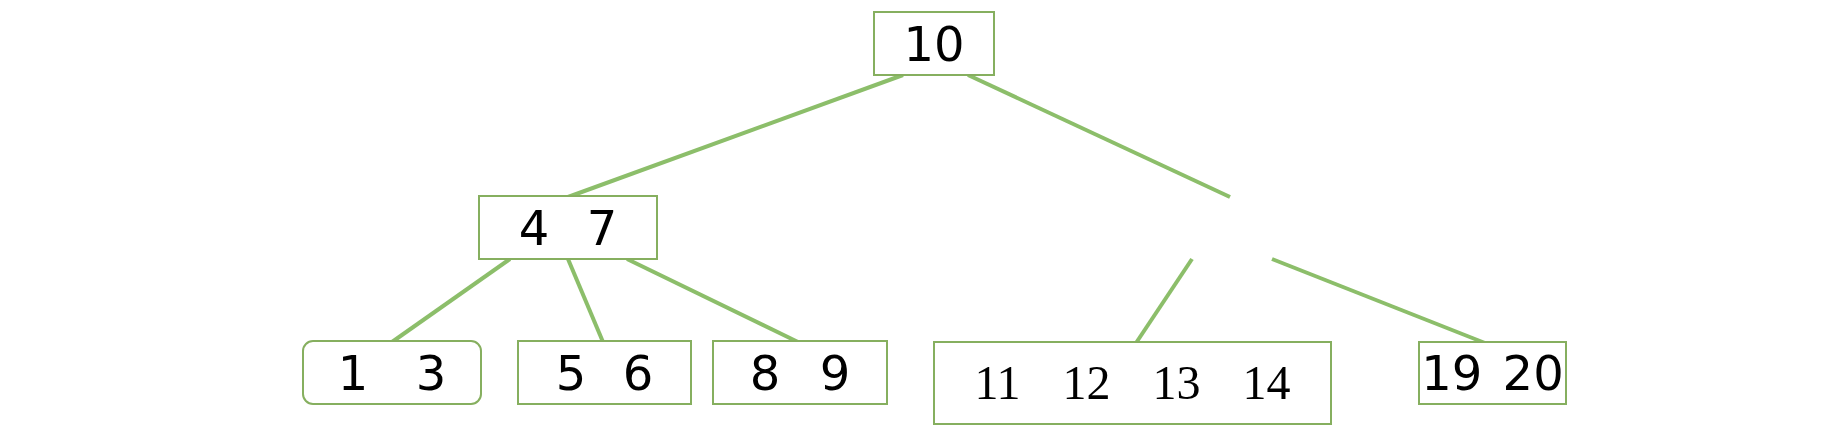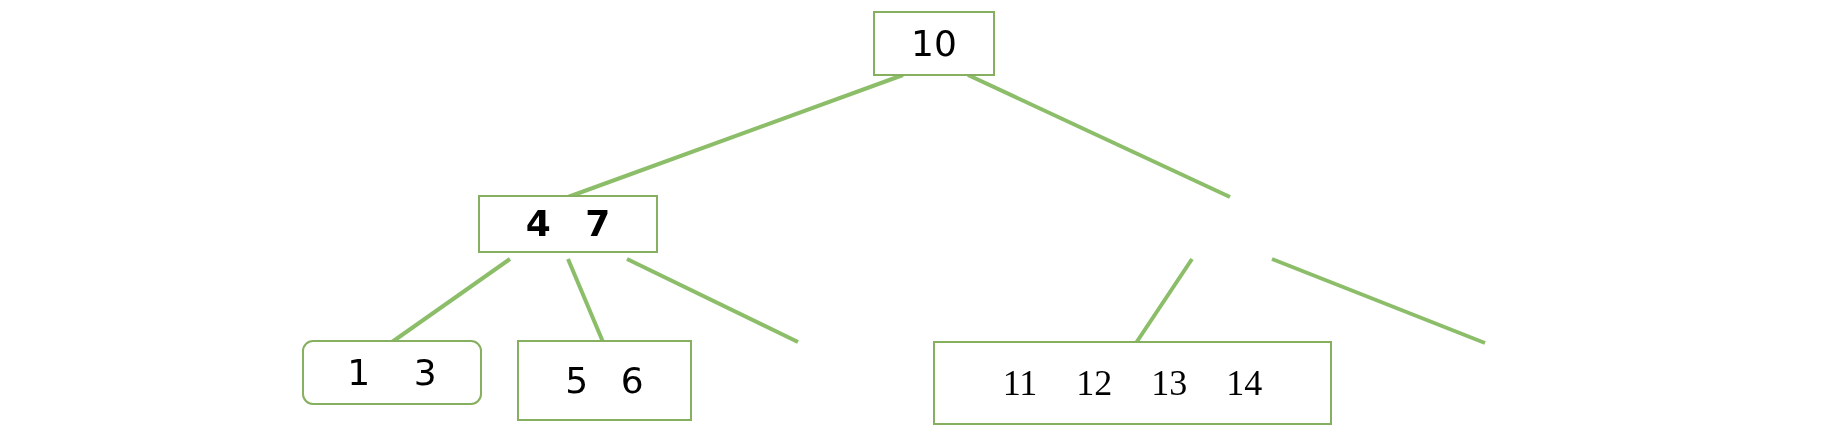--- a/index.html
+++ b/index.html
@@ -31,30 +31,30 @@
     stroke-linecap: butt;
   }
   .node {
     position: absolute;
     display: flex;
     align-items: center;
     justify-content: center;
     background: var(--node-fill);
     border: 2px solid var(--border-color);
     color: var(--text-color);
-    font-size: 36px;
+    font-size: 48px;
     line-height: 1;
     white-space: pre;
   }
   
   .node-root      { left: 873px;  top: 11px;  width: 122px; height: 65px; }
-  .node-4-7       { left: 478px;  top: 195px; width: 180px; height: 58px; word-spacing: 22px; font-weight: bold; }
+  .node-4-7       { left: 478px;  top: 195px; width: 180px; height: 65px; word-spacing: 22px; }
   .node-18        { left: 1168px; top: 195px; width: 124px; height: 65px; }
   .node-1-3       { left: 302px;  top: 340px; width: 180px; height: 65px; word-spacing: 32px; border-radius: 11px; }
-  .node-5-6       { left: 517px;  top: 340px; width: 175px; height: 81px; word-spacing: 21px; }
+  .node-5-6       { left: 517px;  top: 340px; width: 175px; height: 65px; word-spacing: 21px; }
   .node-8-9       { left: 712px;  top: 340px; width: 176px; height: 65px; word-spacing: 24px; }
   .node-11-12-13-14 { left: 933px; top: 341px; width: 399px; height: 84px; word-spacing: 30px; font-family: Liberation Serif, serif; }
   .node-19-20     { left: 1418px; top: 341px; width: 149px; height: 64px; word-spacing: 5px; }
 </style>
 </head>
 <body>
 
 <div class="canvas">
 
   <svg class="edges" width="1832" height="426" viewBox="0 0 1832 426">
@@ -69,17 +69,19 @@
 
   <div class="node node-root">10</div>
 
   <div class="node node-4-7">4 7</div>
 
 
   <div class="node node-1-3">1 3</div>
 
   <div class="node node-5-6">5 6</div>
 
+  <div class="node node-8-9">8 9</div>
 
   <div class="node node-11-12-13-14">11 12 13 14</div>
 
+  <div class="node node-19-20">19 20</div>
 
 </div>
 
 </body></html>

